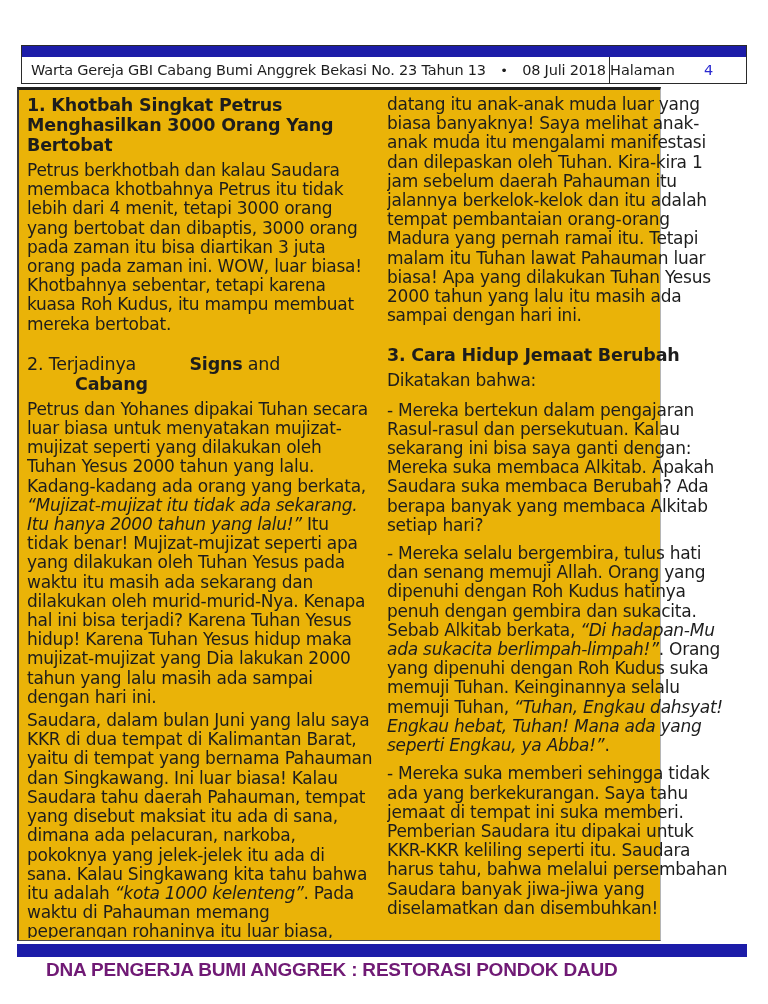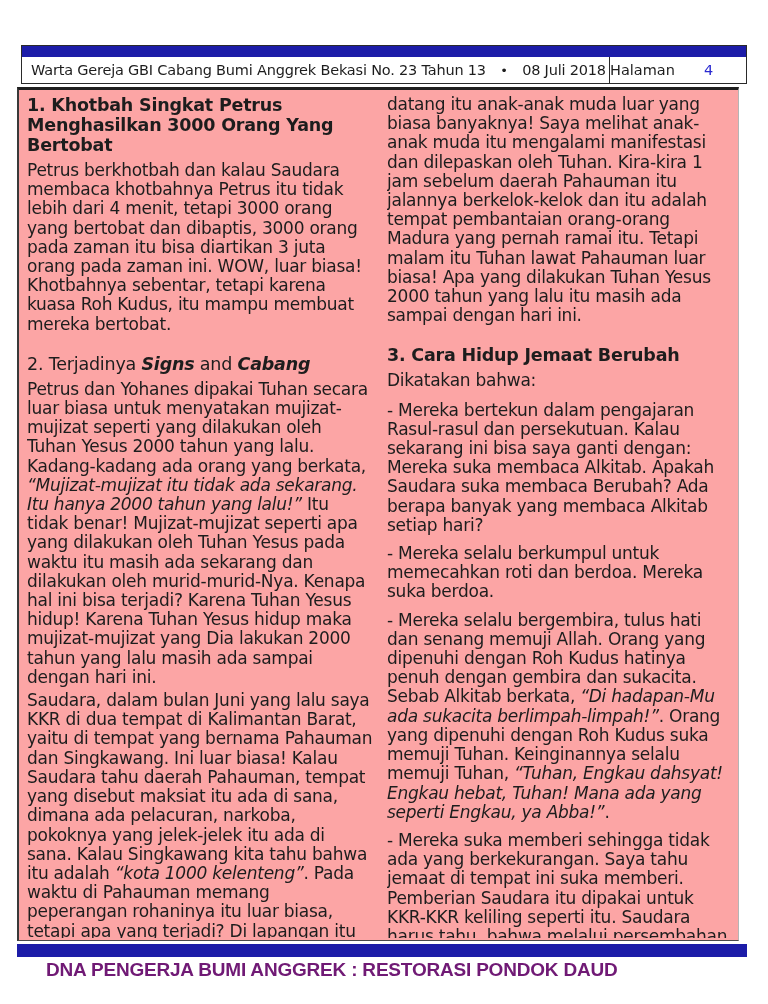--- a/index.html
+++ b/index.html
@@ -25,42 +25,42 @@
     flex:1;padding:0 8px 0 9px;font-size:14.5px;letter-spacing:-0.2px;white-space:nowrap;overflow:hidden;
   }
   .masthead-sep{padding:0 10px;font-size:13px;}
   .masthead-page{
     width:128px;align-self:stretch;display:flex;align-items:center;justify-content:flex-start;
     border-left:1px solid #2a2a2a;padding-right:8px;font-size:14.5px;white-space:nowrap;gap:24px;
   }
   .page-num{color:#2a2ad0;margin-left:5px;}
   
   .body-frame{
-    position:absolute;left:17px;top:87px;width:722px;height:854px;
-    box-sizing:border-box;background:#fca5a5;
+    position:absolute;left:17px;top:87px;width:644px;height:854px;
+    box-sizing:border-box;background:#eab308;
     border-top:3px solid #1f1f1f;
     border-left:2px solid #3a3a3a;
     border-right:1px solid #b5b5b5;
     border-bottom:1px solid #4a4a4a;
   }
   .col{
     position:absolute;top:5px;bottom:2px;overflow:hidden;
     font-size:17px;line-height:19.2px;letter-spacing:-0.25px;text-align:left;
   }
   .col-left{left:8px;width:347px;}
   .col-right{left:368px;width:349px;}
   .para{margin:0 0 8px 0;}
   .para.tight{margin-bottom:4px;}
   .hsec{margin:0 0 6px 0;font-size:17.5px;line-height:20px;font-weight:bold;letter-spacing:-0.2px;}
   .hsec.spaced{margin-top:20px;}
   .intro{margin:0 0 10px 0;}
   .bullet{margin:0 0 9px 0;}
   .it{font-style:italic;}
   .bd{font-weight:normal;}
-  .bdit{font-weight:bold;font-style:italic;}
+  .bdit{font-weight:bold;margin-left:48px;}
   
   .footer-bar{
     position:absolute;left:17px;top:944px;width:730px;height:13px;background:#1c1ca8;
   }
   .footer-text{
     position:absolute;left:46px;top:959px;width:700px;
     font-family:"Liberation Sans","DejaVu Sans",sans-serif;
     font-size:19px;font-weight:bold;letter-spacing:-0.2px;color:#701a75;
     white-space:nowrap;
   }
@@ -94,21 +94,20 @@
       <p class="para tight"><span>Petrus dan Yohanes dipakai Tuhan secara luar biasa untuk menyatakan mujizat-mujizat seperti yang dilakukan oleh Tuhan Yesus 2000 tahun yang lalu. Kadang-kadang ada orang yang berkata, </span><span class="it">“Mujizat-mujizat itu tidak ada sekarang. Itu hanya 2000 tahun yang lalu!”</span><span> Itu tidak benar! Mujizat-mujizat seperti apa yang dilakukan oleh Tuhan Yesus pada waktu itu masih ada sekarang dan dilakukan oleh murid-murid-Nya. Kenapa hal ini bisa terjadi? Karena Tuhan Yesus hidup! Karena Tuhan Yesus hidup maka mujizat-mujizat yang Dia lakukan 2000 tahun yang lalu masih ada sampai dengan hari ini.</span></p>
       <p class="para"><span>Saudara, dalam bulan Juni yang lalu saya KKR di dua tempat di Kalimantan Barat, yaitu di tempat yang bernama Pahauman dan Singkawang. Ini luar biasa! Kalau Saudara tahu daerah Pahauman, tempat yang disebut maksiat itu ada di sana, dimana ada pelacuran, narkoba, pokoknya yang jelek-jelek itu ada di sana. Kalau Singkawang kita tahu bahwa itu adalah </span><span class="it">“kota 1000 kelenteng”</span><span>. Pada waktu di Pahauman memang peperangan rohaninya itu luar biasa, tetapi apa yang terjadi? Di lapangan itu penuh sesak sampai tidak bisa menampung sehingga harus sampai ke jalan-jalan. Mereka begitu haus dan mereka yang</span></p>
     </div>
 
     <div class="col col-right">
       <p class="para"><span>datang itu anak-anak muda luar yang biasa banyaknya! Saya melihat anak-anak muda itu mengalami manifestasi dan dilepaskan oleh Tuhan. Kira-kira 1 jam sebelum daerah Pahauman itu jalannya berkelok-kelok dan itu adalah tempat pembantaian orang-orang Madura yang pernah ramai itu. Tetapi malam itu Tuhan lawat Pahauman luar biasa! Apa yang dilakukan Tuhan Yesus 2000 tahun yang lalu itu masih ada sampai dengan hari ini.</span></p>
       <h2 class="hsec spaced">3. Cara Hidup Jemaat Berubah</h2>
       <p class="intro">Dikatakan bahwa:</p>
       <div>
           <p class="para bullet"><span>- Mereka bertekun dalam pengajaran Rasul-rasul dan persekutuan. Kalau sekarang ini bisa saya ganti dengan: </span><span class="bd">Mereka suka membaca Alkitab</span><span>. Apakah Saudara suka membaca Berubah? Ada berapa banyak yang membaca Alkitab setiap hari?</span></p>
-          <p class="para bullet"><span>-  Mereka selalu berkumpul untuk memecahkan roti dan berdoa. </span><span class="bd">Mereka suka berdoa</span><span>.</span></p>
           <p class="para bullet"><span>- Mereka selalu bergembira, tulus hati dan senang memuji Allah. Orang yang dipenuhi dengan Roh Kudus hatinya penuh dengan gembira dan sukacita. Sebab Alkitab berkata, </span><span class="it">“Di hadapan-Mu ada sukacita berlimpah-limpah!”</span><span>. Orang yang dipenuhi dengan Roh Kudus suka memuji Tuhan. Keinginannya selalu memuji Tuhan, </span><span class="it">“Tuhan, Engkau dahsyat! Engkau hebat, Tuhan! Mana ada yang seperti Engkau, ya Abba!”</span><span>.</span></p>
           <p class="para bullet"><span>- Mereka suka memberi sehingga tidak ada yang berkekurangan. Saya tahu jemaat di tempat ini suka memberi. Pemberian Saudara itu dipakai untuk KKR-KKR keliling seperti itu. Saudara harus tahu, bahwa melalui persembahan Saudara banyak jiwa-jiwa yang diselamatkan dan disembuhkan!</span></p>
         </div>
     </div>
 
   </div>
 
   <div class="footer-bar"></div>
   <div class="footer-text">DNA PENGERJA BUMI ANGGREK : RESTORASI PONDOK DAUD</div>
 

